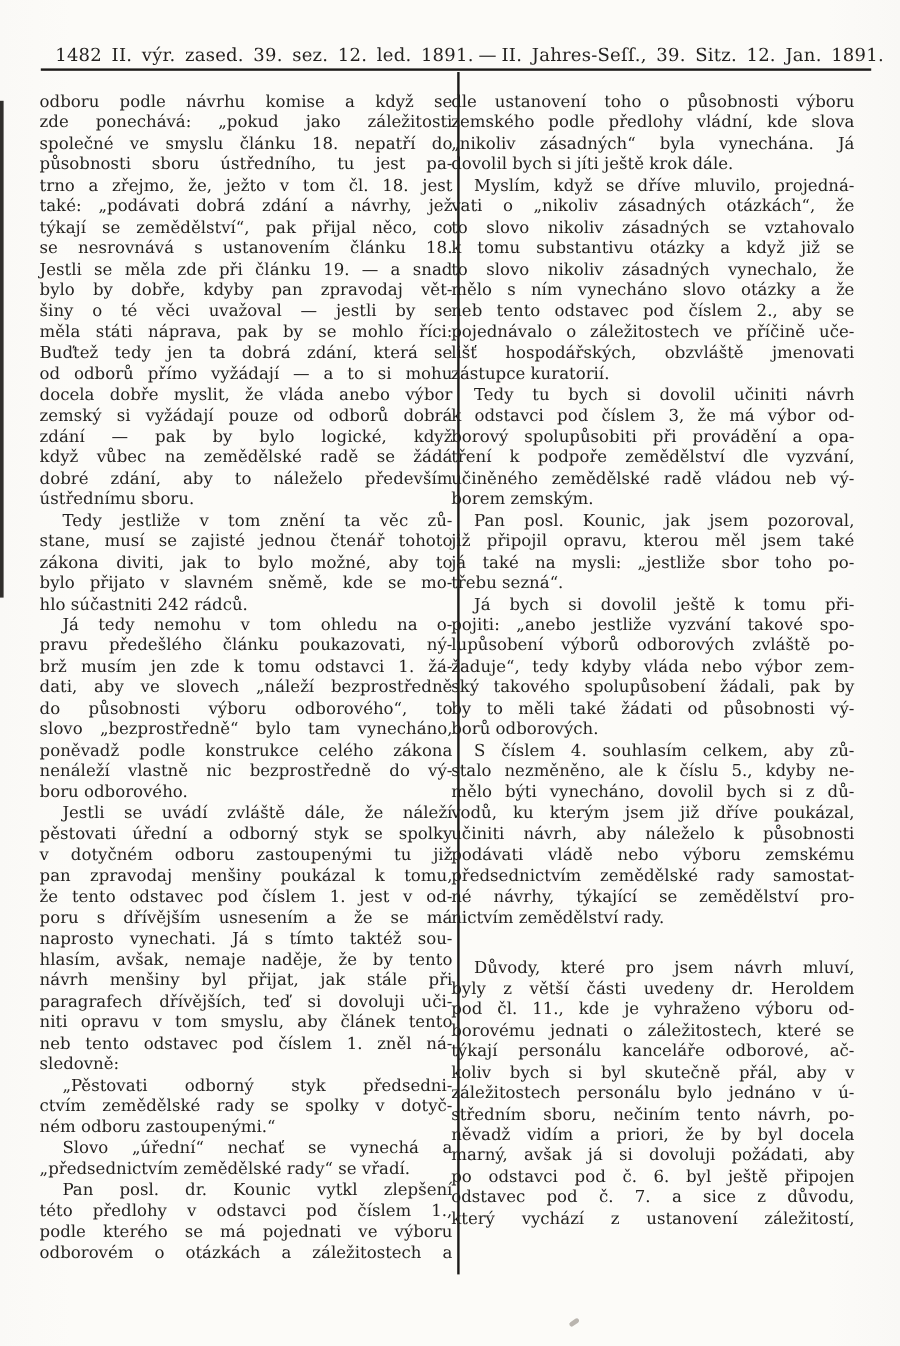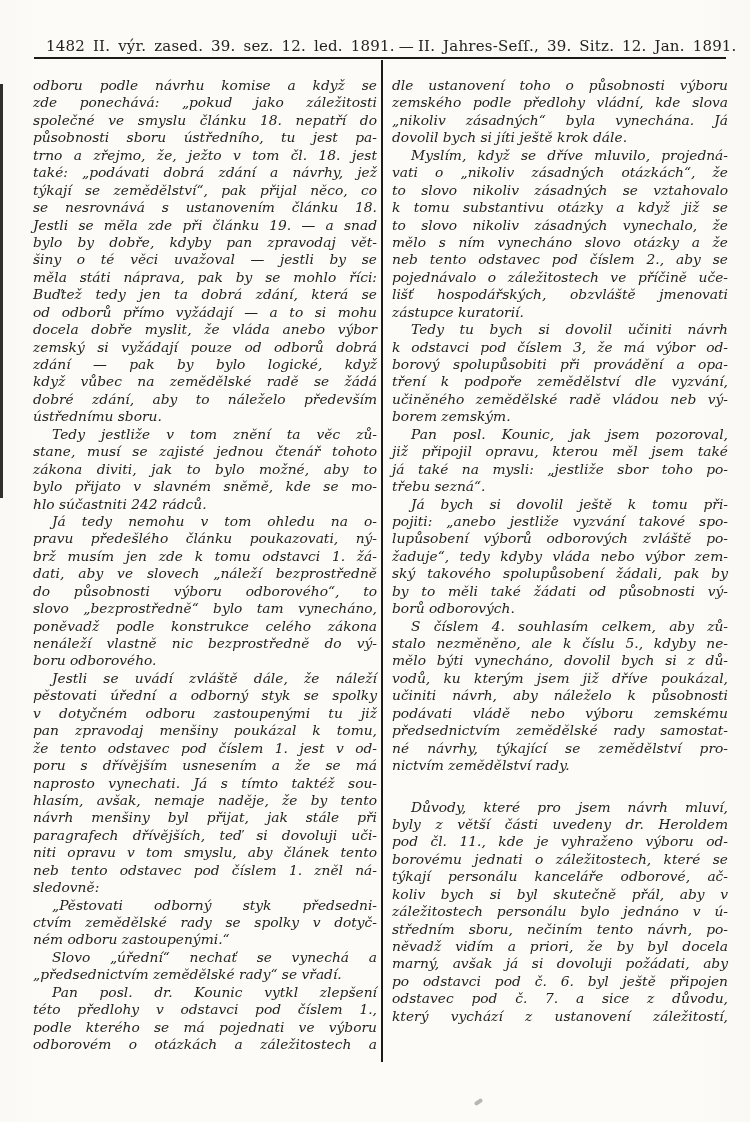--- a/index.html
+++ b/index.html
@@ -22,24 +22,23 @@
     background:#1d1b19;
   }
   .col-divider{
     position:absolute;top:60px;left:381px;width:2px;height:1002px;
     background:#1b1a18;
   }
   .col{
     position:absolute;top:77px;
     font-size:13.8px;line-height:17.45px;
     text-rendering:optimizeLegibility;
-    font-style:italic;
   }
   .col-left{left:33px;width:344px;}
-  .col-right{left:392px;width:336px;}
+  .col-right{left:376px;width:336px;}
   .ln{
     text-align:justify;text-align-last:justify;
     white-space:nowrap;height:17.45px;overflow:visible;
   }
   .ln.pe{text-align-last:left;}
   .ln.ps{text-indent:19px;}
   .gap{height:24px;}
   .artifact-left-edge{
     position:absolute;left:0;top:84px;width:3px;height:414px;
     background:#141210;opacity:.88;

